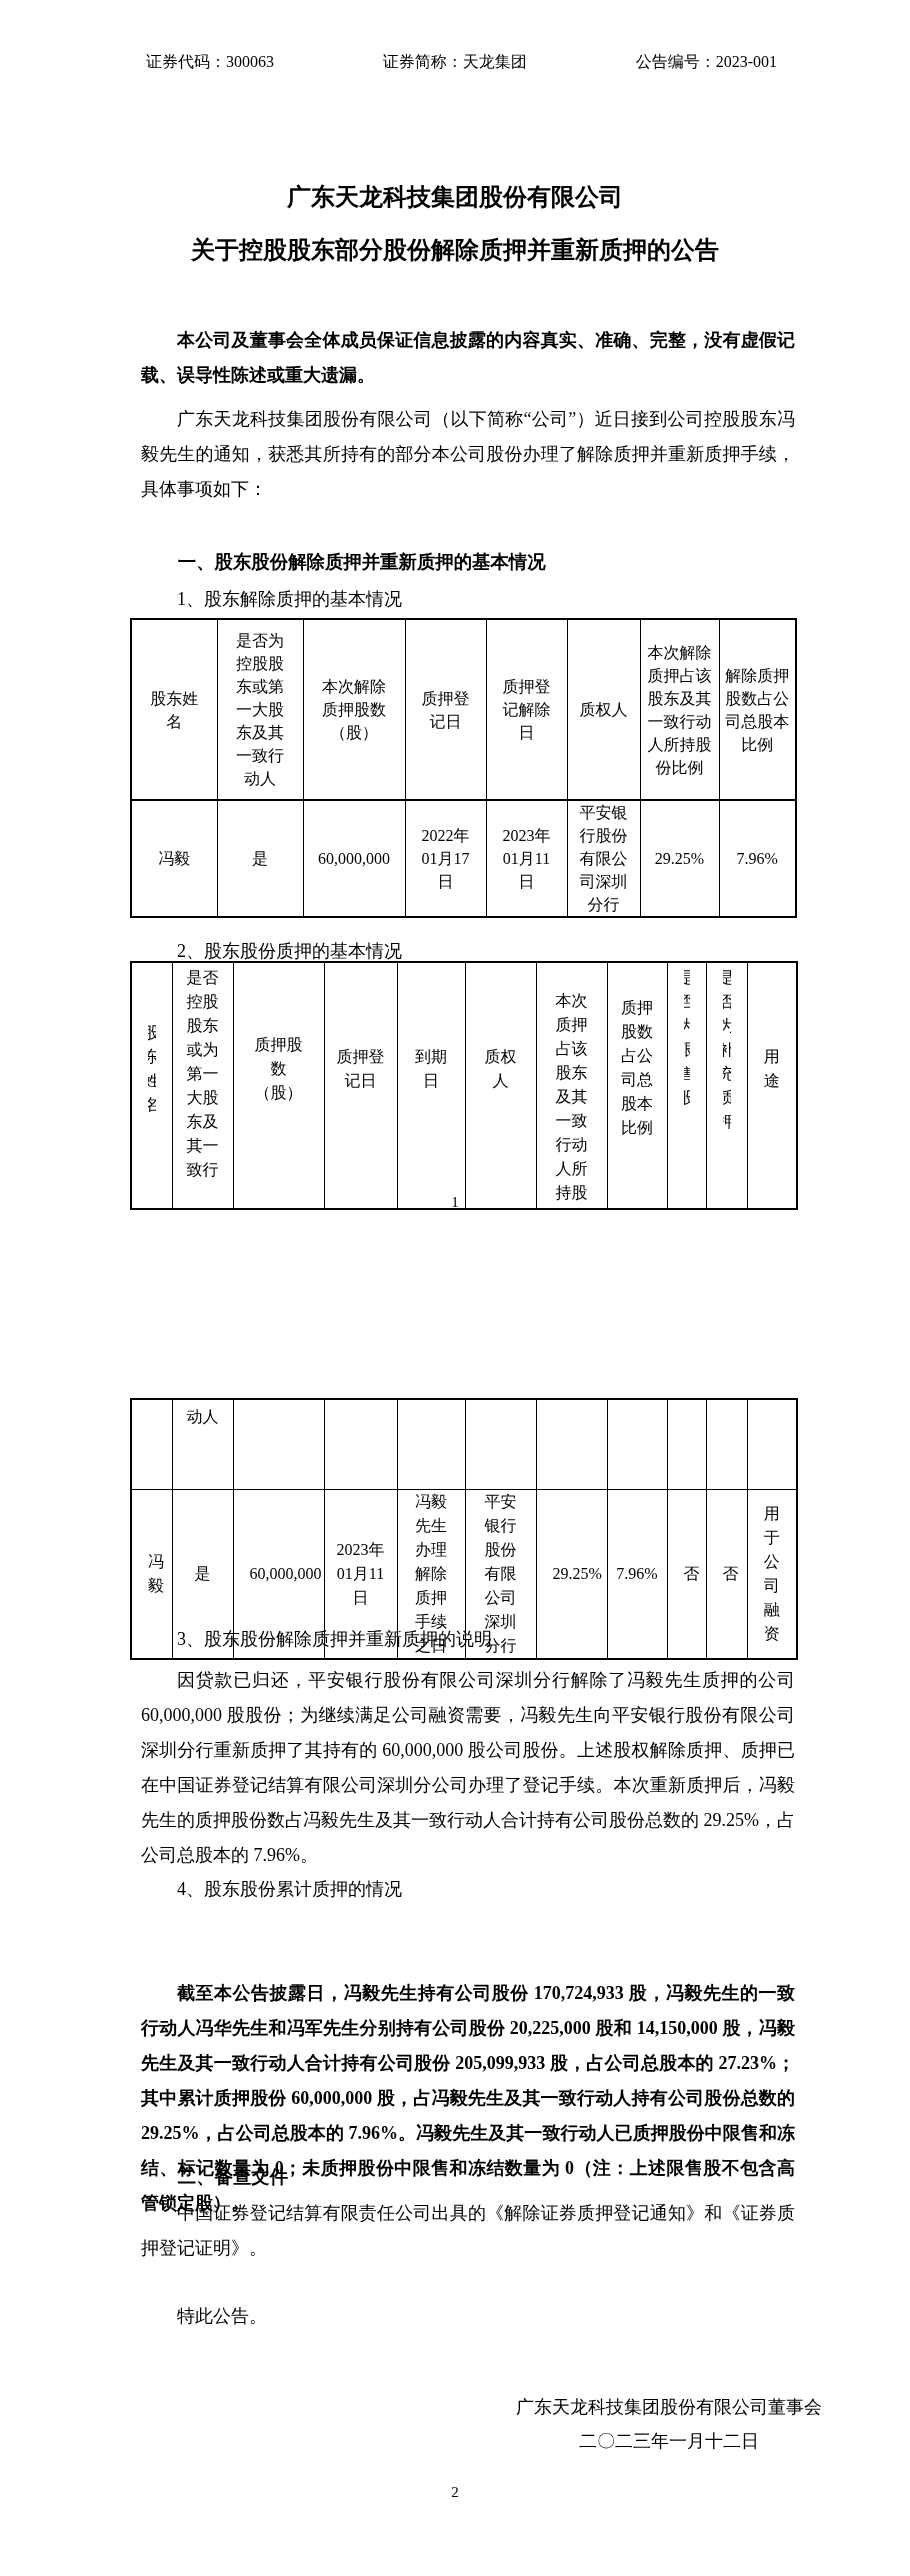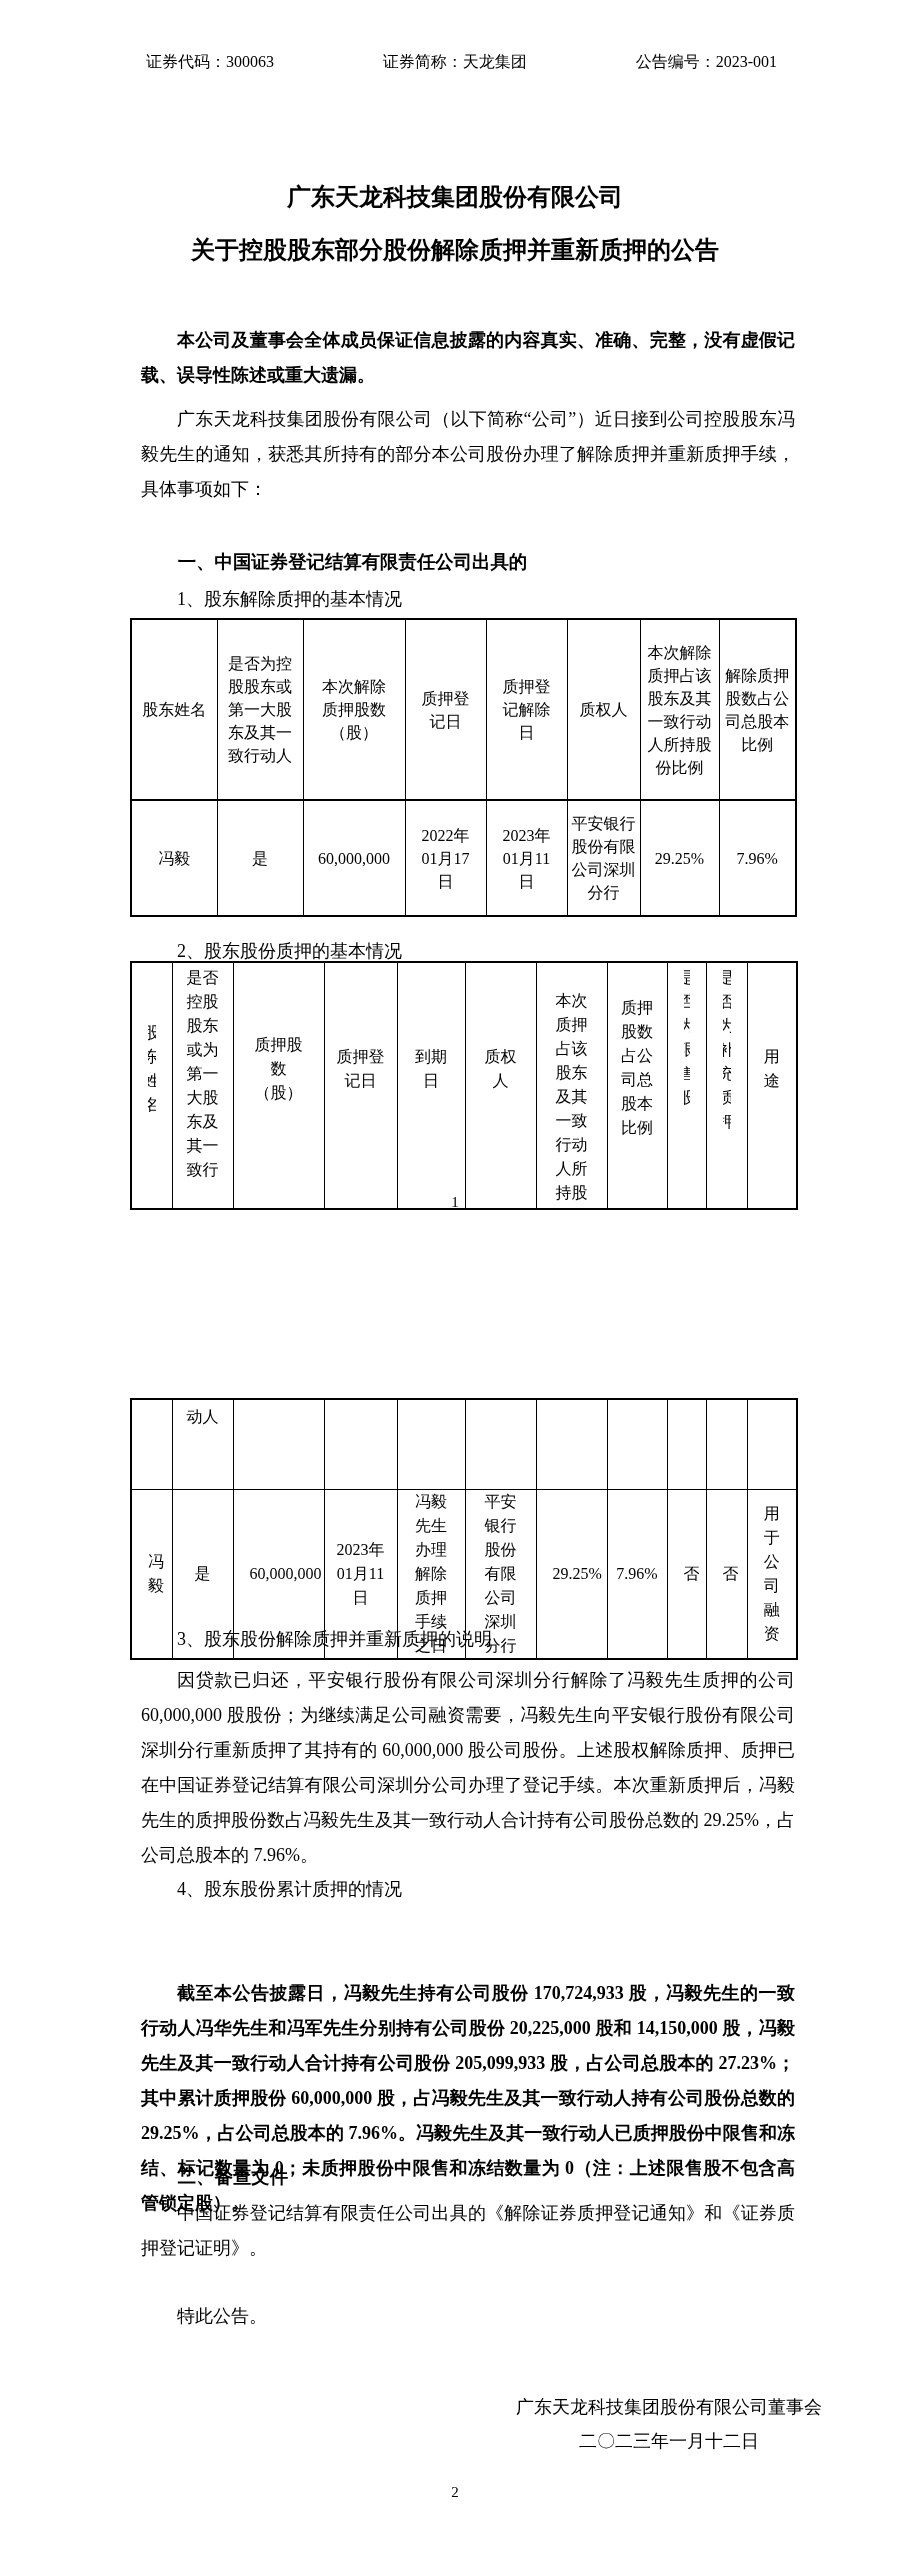--- a/index.html
+++ b/index.html
@@ -29,21 +29,21 @@
 
   table.dtable{
     border-collapse:collapse;table-layout:fixed;
     width:664px;
     border:2.3px solid #000;
   }
   .dtable td{
     border:1.1px solid #000;
     text-align:center;vertical-align:middle;
     font-size:16px;line-height:23px;
-    padding:0 3px;overflow:hidden;
+    padding:0 11px;overflow:hidden;
   }
   
   .t1 tr.hrow{height:181px;}
   .t1 tr.drow{height:116px;}
   .t1 tr.drow td{border-top:2.3px solid #000;}
   .t1 td.c3{padding:0 12.6px;}
   .t1 td.c4,.t1 td.c5{padding:0 11.5px;}
   .t1 td.c7,.t1 td.c8{padding:0 0;}
   
   .t2 td{line-height:24px;padding:0 16px;}
@@ -78,21 +78,21 @@
     <span>公告编号：2023-001</span>
   </div>
 
   <div class="blk title" style="top:181px;">广东天龙科技集团股份有限公司</div>
   <div class="blk title" style="top:234px;">关于控股股东部分股份解除质押并重新质押的公告</div>
 
   <div class="blk para decl" style="top:303px;margin-top:20px;">本公司及董事会全体成员保证信息披露的内容真实、准确、完整，没有虚假记载、误导性陈述或重大遗漏。</div>
 
   <div class="blk para" style="top:402px;">广东天龙科技集团股份有限公司（以下简称“公司”）近日接到公司控股股东冯毅先生的通知，获悉其所持有的部分本公司股份办理了解除质押并重新质押手续，具体事项如下：</div>
 
-  <div class="blk heading" style="top:544px;">一、中国证券登记结算有限责任公司出具的</div>
+  <div class="blk heading" style="top:544px;">一、股东股份解除质押并重新质押的基本情况</div>
   <div class="blk subheading" style="top:581px;">1、股东解除质押的基本情况</div>
 
   <table class="blk dtable t1" style="left:130px;top:618px;">
     <colgroup>
       <col style="width:86px">
         <col style="width:86px">
         <col style="width:102px">
         <col style="width:81px">
       <col style="width:81px">
         <col style="width:73px">

